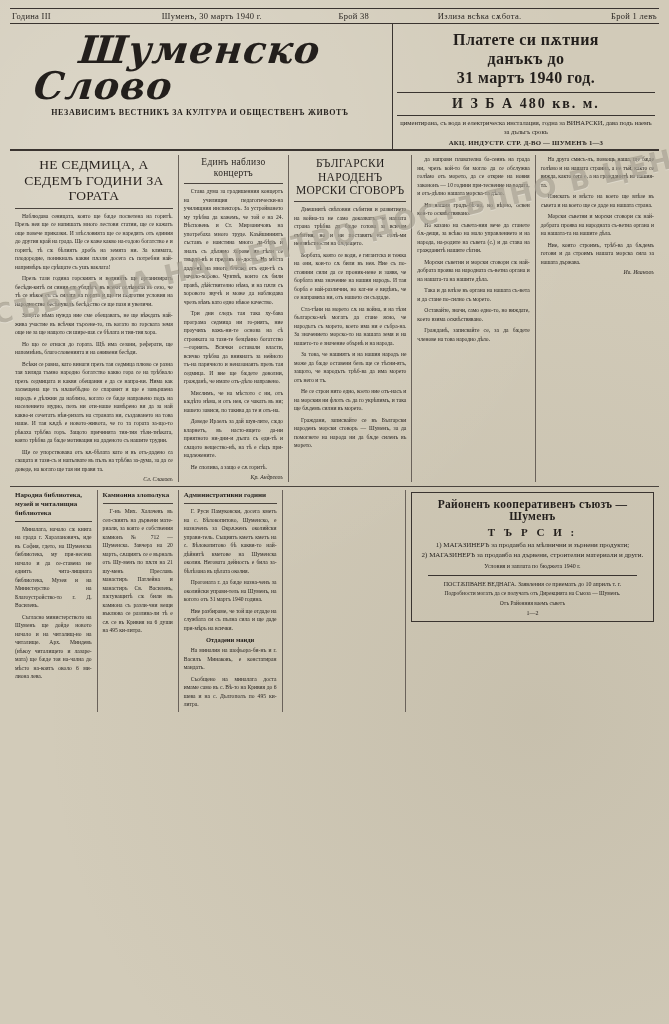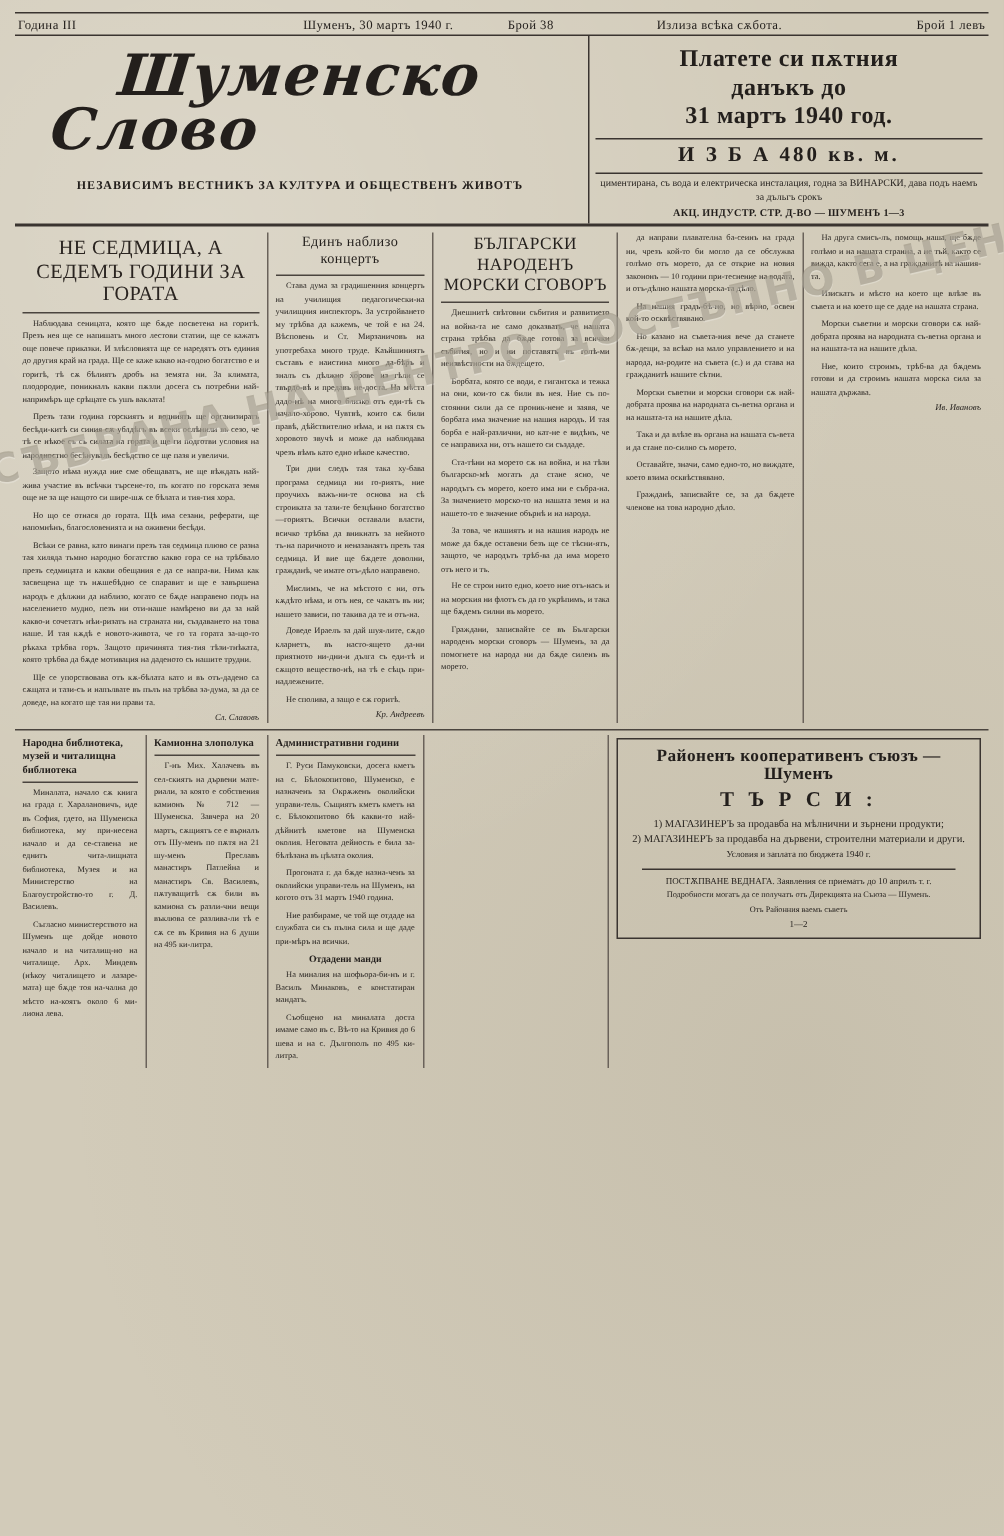--- a/index.html
+++ b/index.html
@@ -21,21 +21,21 @@
     padding:8px 10px 6px 10px;
   }
   .topline{
     display:flex;align-items:center;
     font-size:8.5px;letter-spacing:.3px;
     padding:2px 2px 2px 2px;
     border-top:1px solid #3a3430;
     border-bottom:1px solid #3a3430;
   }
   .topline .left{width:17%;}
-  .topline .mid{width:28%;text-align:right;}
+  .topline .mid{width:28%;text-align:center;}
   .topline .iss{width:16%;text-align:center;}
   .topline .r1{width:23%;text-align:center;}
   .topline .r2{width:16%;text-align:right;}
   .mast{
     display:flex;
     border-bottom:2px solid #3a3430;
   }
   .mast-left{
     width:59%;
     border-right:1px solid #3a3430;
@@ -55,21 +55,21 @@
     font-family:"DejaVu Serif", serif;
     font-style:italic;font-weight:bold;
     font-size:38px;line-height:.95;
     letter-spacing:1px;
     margin:0 0 2px 20px;
     transform:skewX(-6deg);
     text-align:left;
   }
   .subtitle{
     font-size:8px;letter-spacing:.6px;
-    margin-top:15px;margin-bottom:2px;
+    margin-top:4px;margin-bottom:2px;
     font-weight:bold;
   }
   .mast-right{
     width:41%;
     box-sizing:border-box;
     padding:3px 4px;
     text-align:center;
   }
   .ad-head{
     font-weight:bold;font-size:16px;line-height:1.18;
@@ -139,21 +139,21 @@
   }
   .sub-hl2{font-weight:bold;font-size:6.5px;text-align:center;margin:4px 0 3px;}
   
   .bad{
     border:1px solid #3a3430;
     padding:5px 6px;
     text-align:center;
     margin-top:2px;
   }
   .bad-title{font-weight:bold;font-size:11.5px;letter-spacing:.3px;}
-  .bad-sub{font-weight:bold;font-size:14px;letter-spacing:3px;margin:4px 0 3px;}
+  .bad-sub{font-weight:bold;font-size:11px;letter-spacing:3px;margin:4px 0 3px;}
   .bad-line{font-size:7px;margin:2px 0;}
   .bad-note{font-size:6px;margin-top:3px;line-height:1.4;}
   .bad-rule{border-top:1px solid #3a3430;margin:4px 10px;}
   .bad-foot{font-size:5.5px;line-height:1.4;margin-top:2px;}
   .dash{text-align:center;font-size:6px;margin-top:2px;}
 
   
   .wm{
     position:absolute;
     left:-10px;top:300px;

